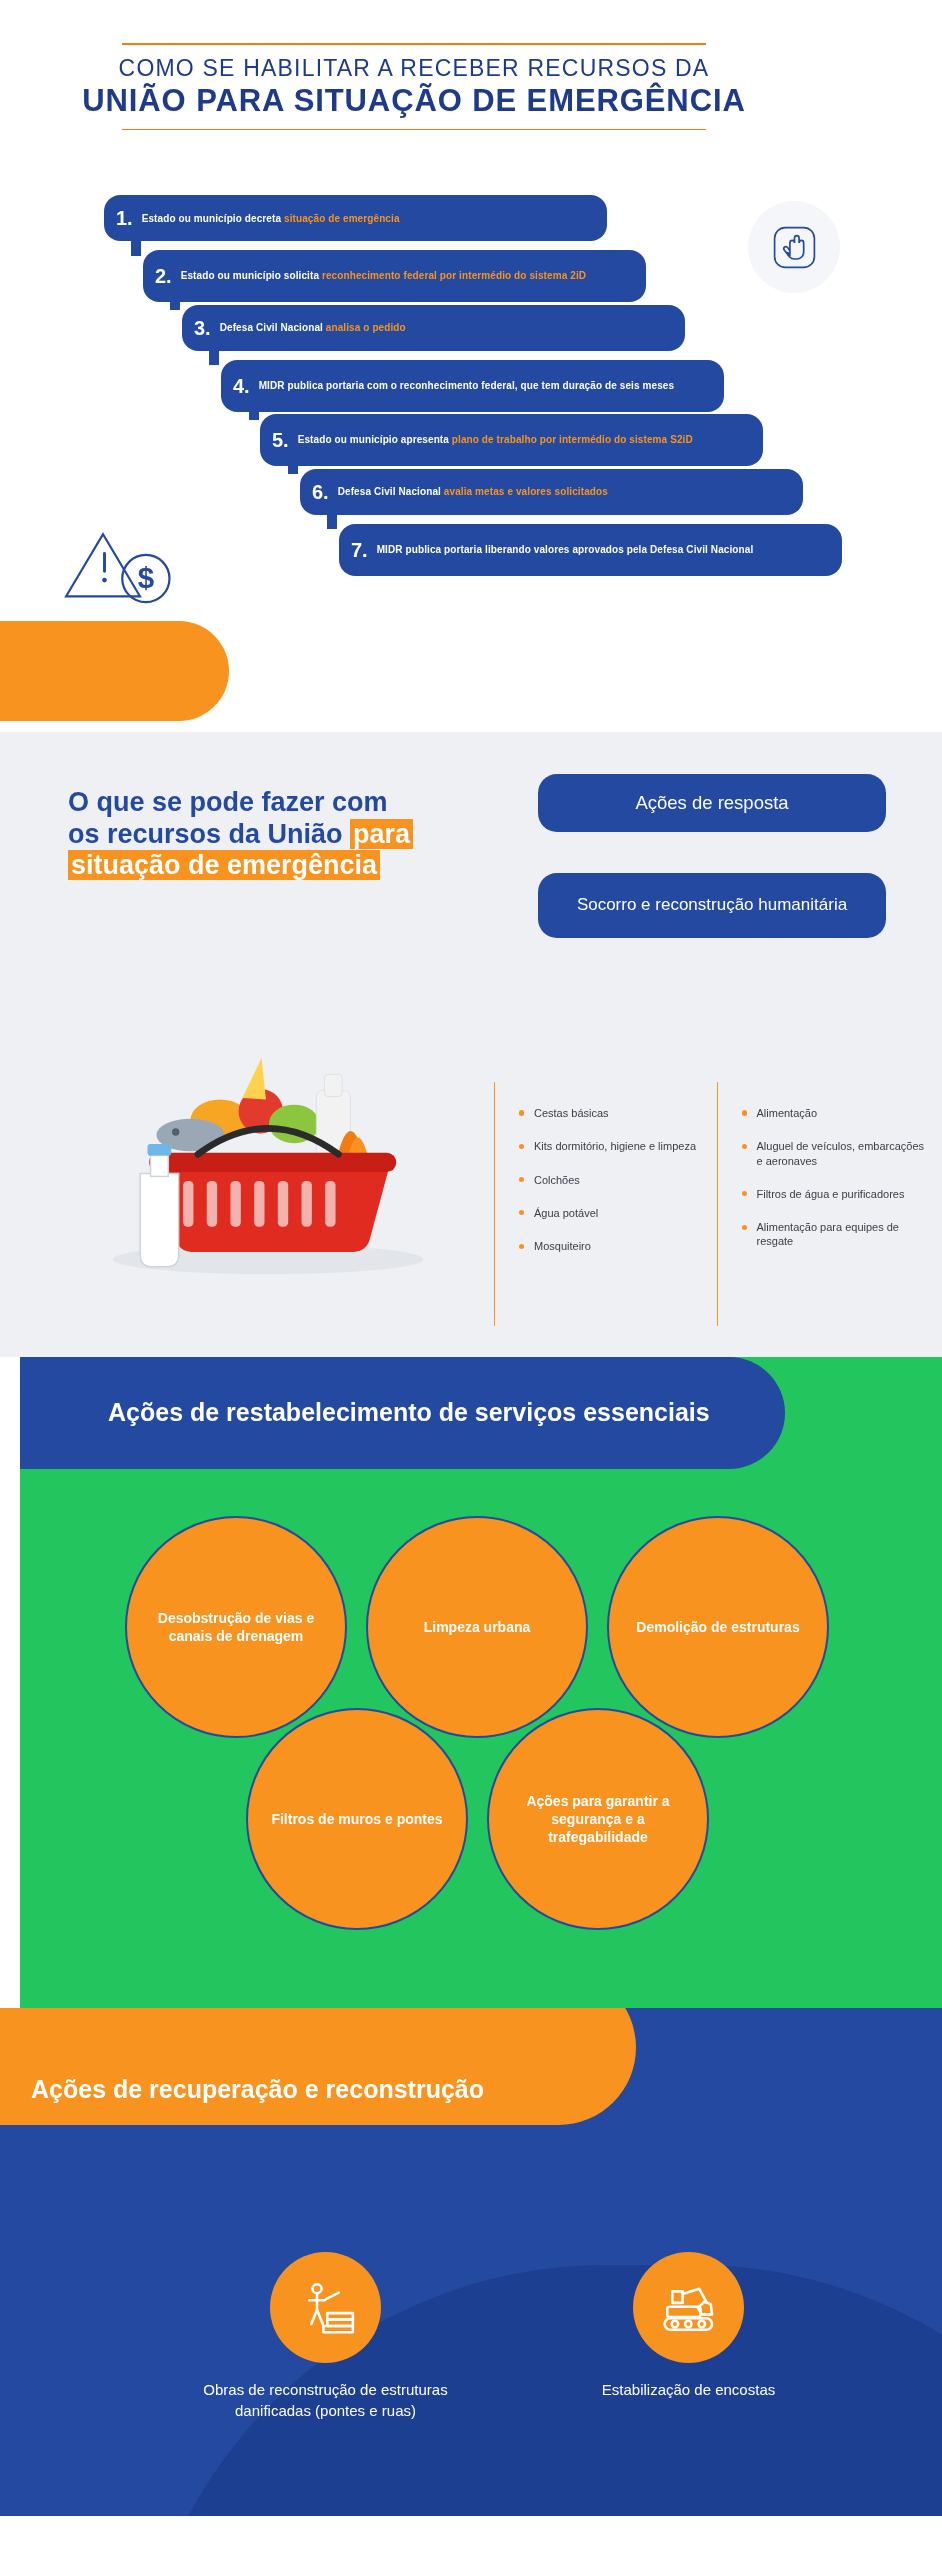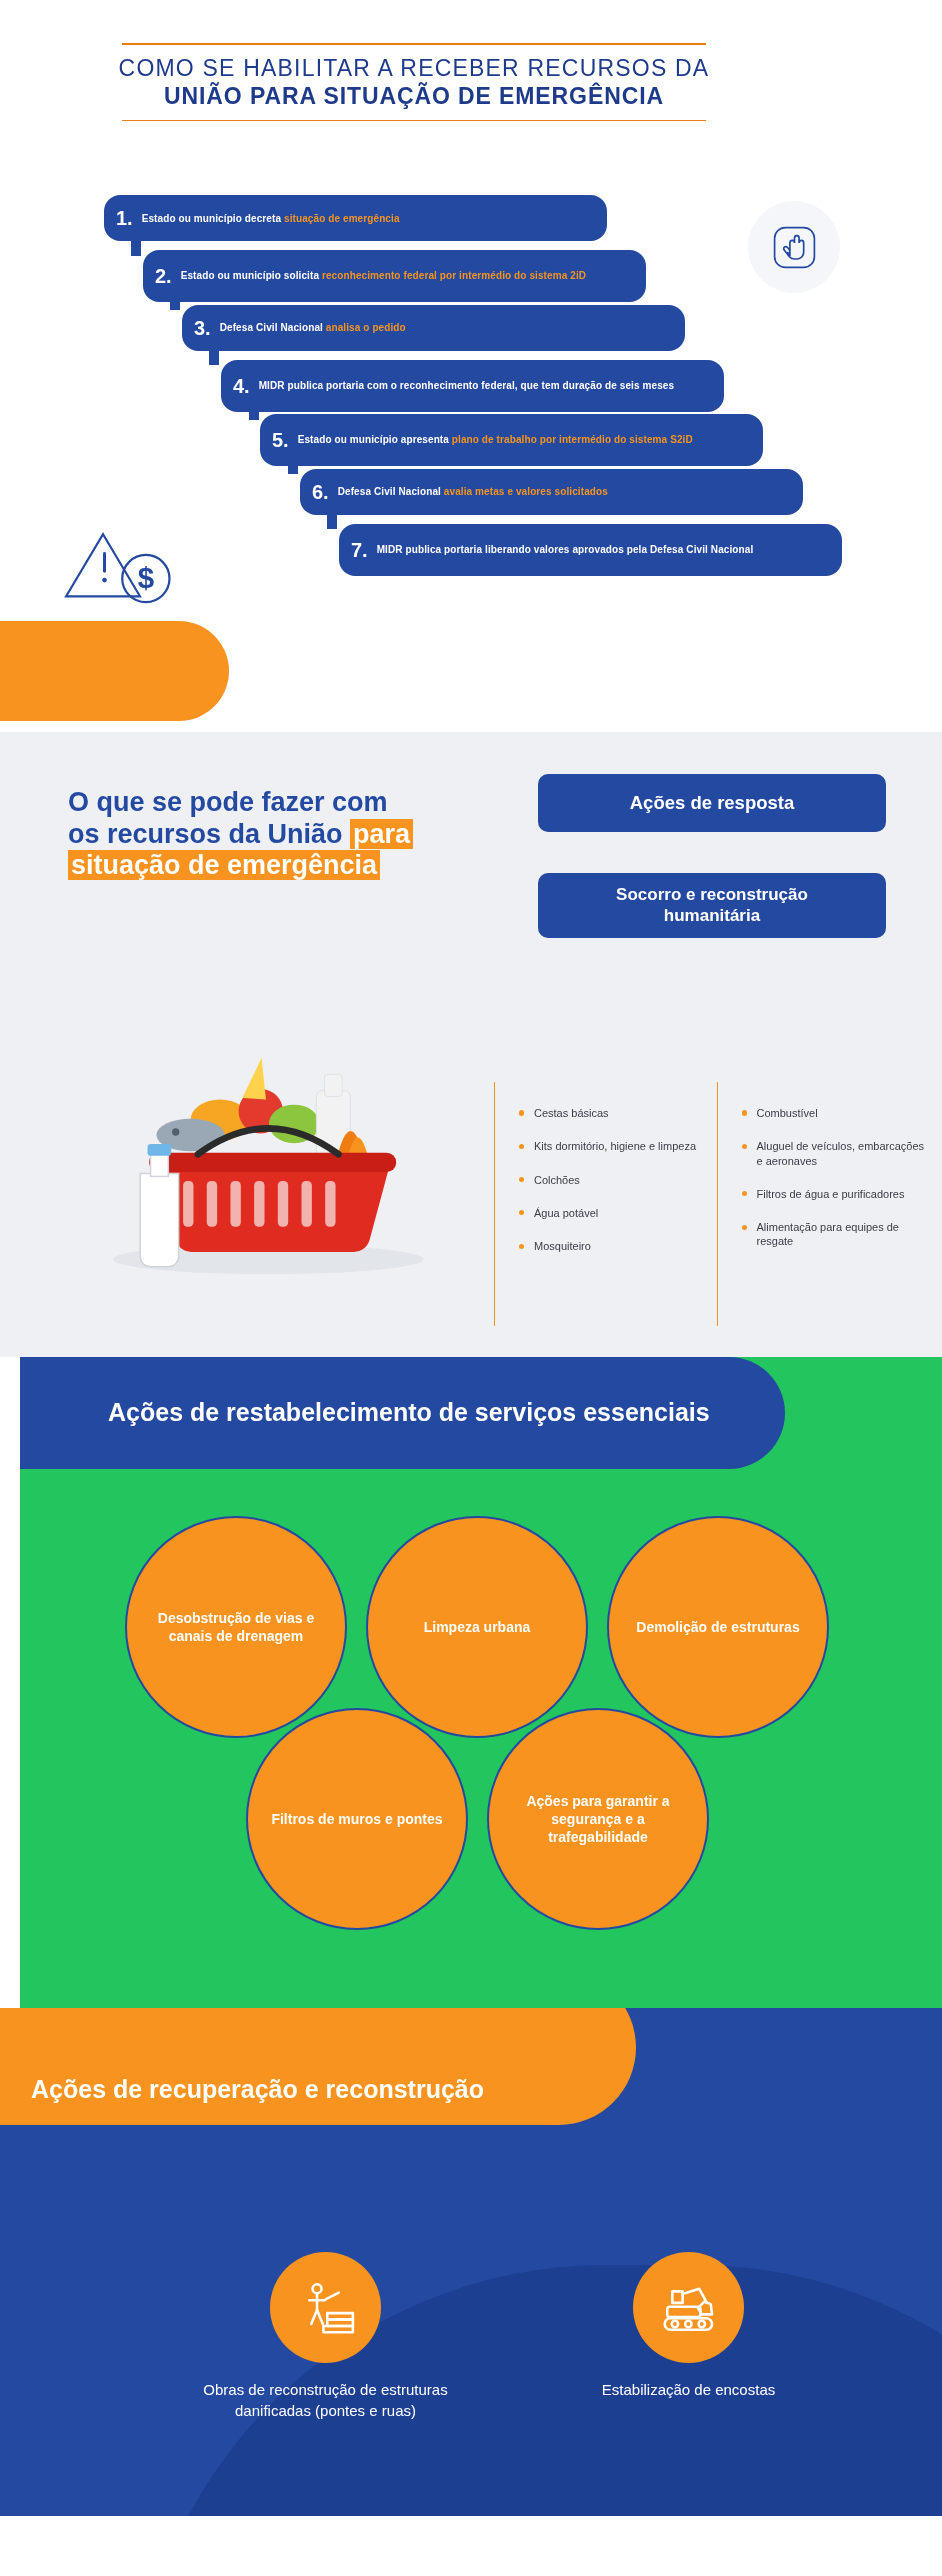--- a/index.html
+++ b/index.html
@@ -40,21 +40,21 @@
   }
   .title-l1 {
     font-size: 23px;
     letter-spacing: 1.2px;
     color: #1e3a8a;
     font-weight: 400;
     padding: 10.4px 0 1.5px;
     text-transform: uppercase;
   }
   .title-l2 {
-    font-size: 23px;
+    font-size: 31px;
     letter-spacing: 0.9px;
     color: #1e3a8a;
     font-weight: bold;
     padding-bottom: 9.6px;
     text-transform: uppercase;
   }
 
   
   .steps { position: absolute; left: 0; top: 185px; width: 943px; height: 481px; }
   .step {
@@ -129,22 +129,22 @@
     background: #f7931e;
     color: #ffffff;
     padding: 0 3px;
     box-decoration-break: clone;
     -webkit-box-decoration-break: clone;
   }
   .pill-blue {
     position: absolute;
     background: #2449a0;
     color: #fff;
-    border-radius: 10px;
-    font-weight: bold;
+    border-radius: 19px;
+    font-weight: normal;
     display: flex;
     align-items: center;
     justify-content: center;
     text-align: center;
     line-height: 1.2;
   }
 
   .lists-box {
     position: absolute;
     left: 494px; top: 975px;
@@ -380,21 +380,21 @@
 
     <div class="lists-box" style="left:494px; top:350px; width:444px; height:244px;">
       <div class="col left">
         <div class="li">Cestas básicas</div>
         <div class="li">Kits dormitório, higiene e limpeza</div>
         <div class="li">Colchões</div>
         <div class="li">Água potável</div>
         <div class="li">Mosquiteiro</div>
       </div>
       <div class="col right">
-        <div class="li">Combustível</div>
+        <div class="li">Alimentação</div>
         <div class="li">Aluguel de veículos, embarcações e aeronaves</div>
         <div class="li">Filtros de água e purificadores</div>
         <div class="li">Alimentação para equipes de resgate</div>
       </div>
     </div>
 
     <div class="pill-blue" style="position:absolute; left:538px; top:42px; width:348px; height:58px; font-size:18.5px;">Ações de resposta</div>
     <div class="pill-blue" style="position:absolute; left:538px; top:141px; width:348px; height:65px; font-size:17px; padding:0 30px;">Socorro e reconstrução humanitária</div>
   </div>
 

